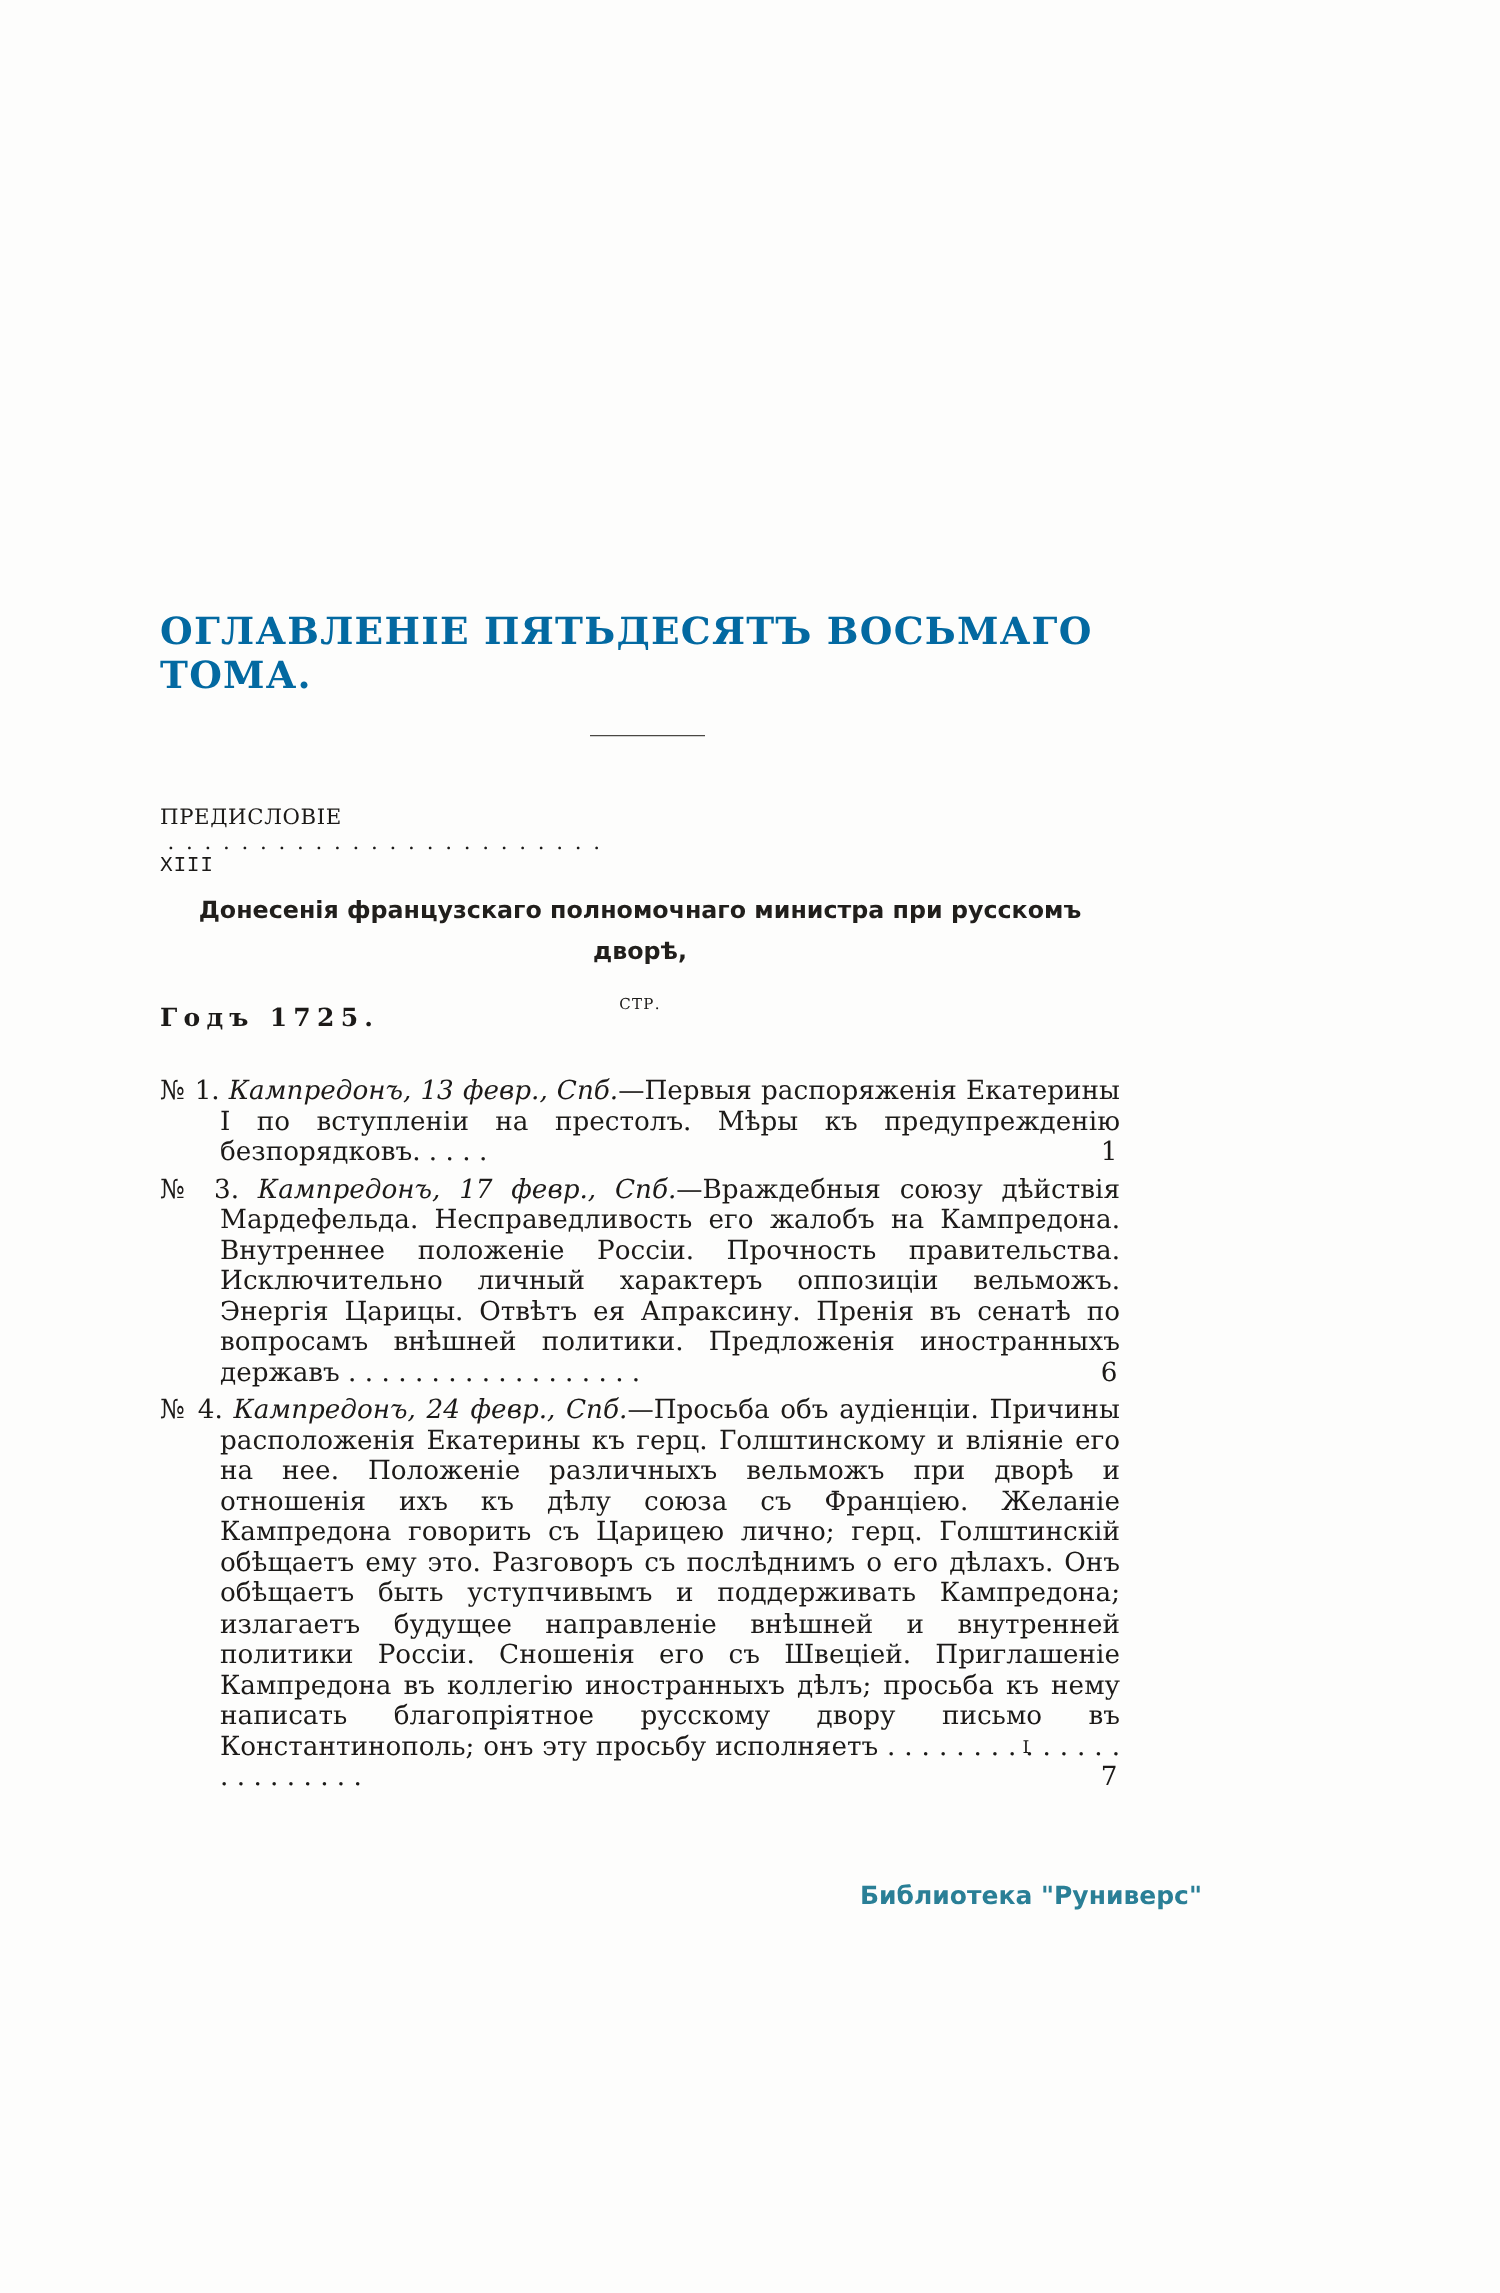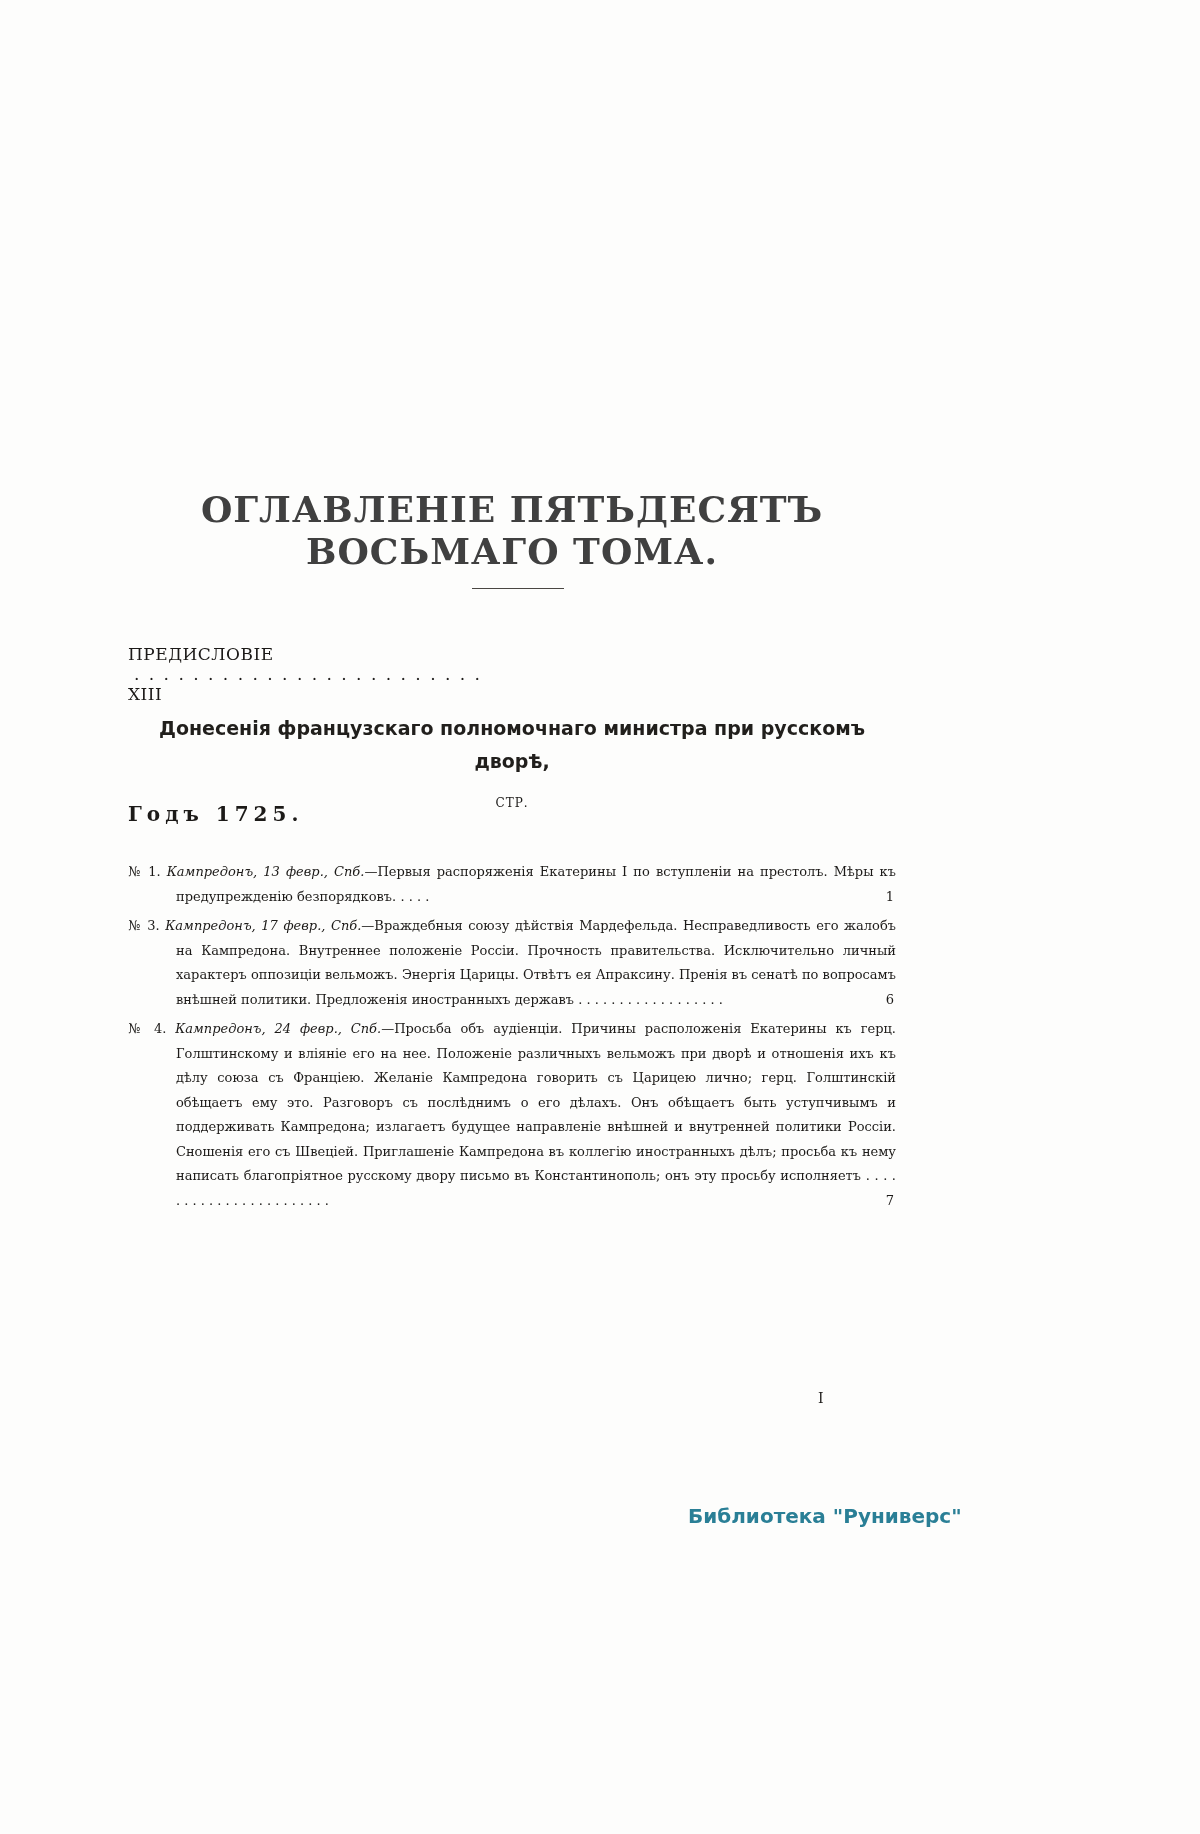--- a/index.html
+++ b/index.html
@@ -17,25 +17,25 @@
     color: #1c1a18;
     overflow: hidden;
   }
   .col {
     position: absolute;
     left: 128px;
     width: 768px;
   }
   .title {
     top: 488px;
-    text-align: center;
-    font-size: 36px;
+    text-align: left;
+    font-size: 30px;
     font-weight: bold;
     letter-spacing: 1px;
-    color: #404040;
+    color: #0369a1;
   }
   .rule {
     position: absolute;
     top: 588px;
     left: 472px;
     width: 92px;
     border-top: 1.5px solid #4a4743;
   }
   .preface {
     top: 644px;
@@ -46,21 +46,21 @@
     flex-direction: column;
   }
   .preface .label { white-space: nowrap; }
   .preface .leader {
     flex: 1;
     overflow: hidden;
     white-space: nowrap;
     padding: 0 6px;
     letter-spacing: 2px;
   }
-  .preface .pg { white-space: nowrap; }
+  .preface .pg { white-space: nowrap; font-family: Liberation Mono, monospace; }
   .heading {
     top: 712px;
     text-align: center;
     font-family: "DejaVu Sans", sans-serif;
     font-weight: bold;
     font-size: 19px;
     line-height: 33px;
     color: #211f1c;
   }
   .year {
@@ -71,21 +71,21 @@
     letter-spacing: 5px;
   }
   .str-label {
     top: 796px;
     text-align: center;
     font-size: 12px;
     letter-spacing: 1px;
   }
   .entries {
     top: 860px;
-    font-size: 13px;
+    font-size: 21px;
     line-height: 24.5px;
   }
   .entry {
     position: relative;
     padding-left: 48px;
     text-indent: -48px;
     margin-bottom: 5px;
     text-align: justify;
   }
   .entry .num { white-space: nowrap; }

